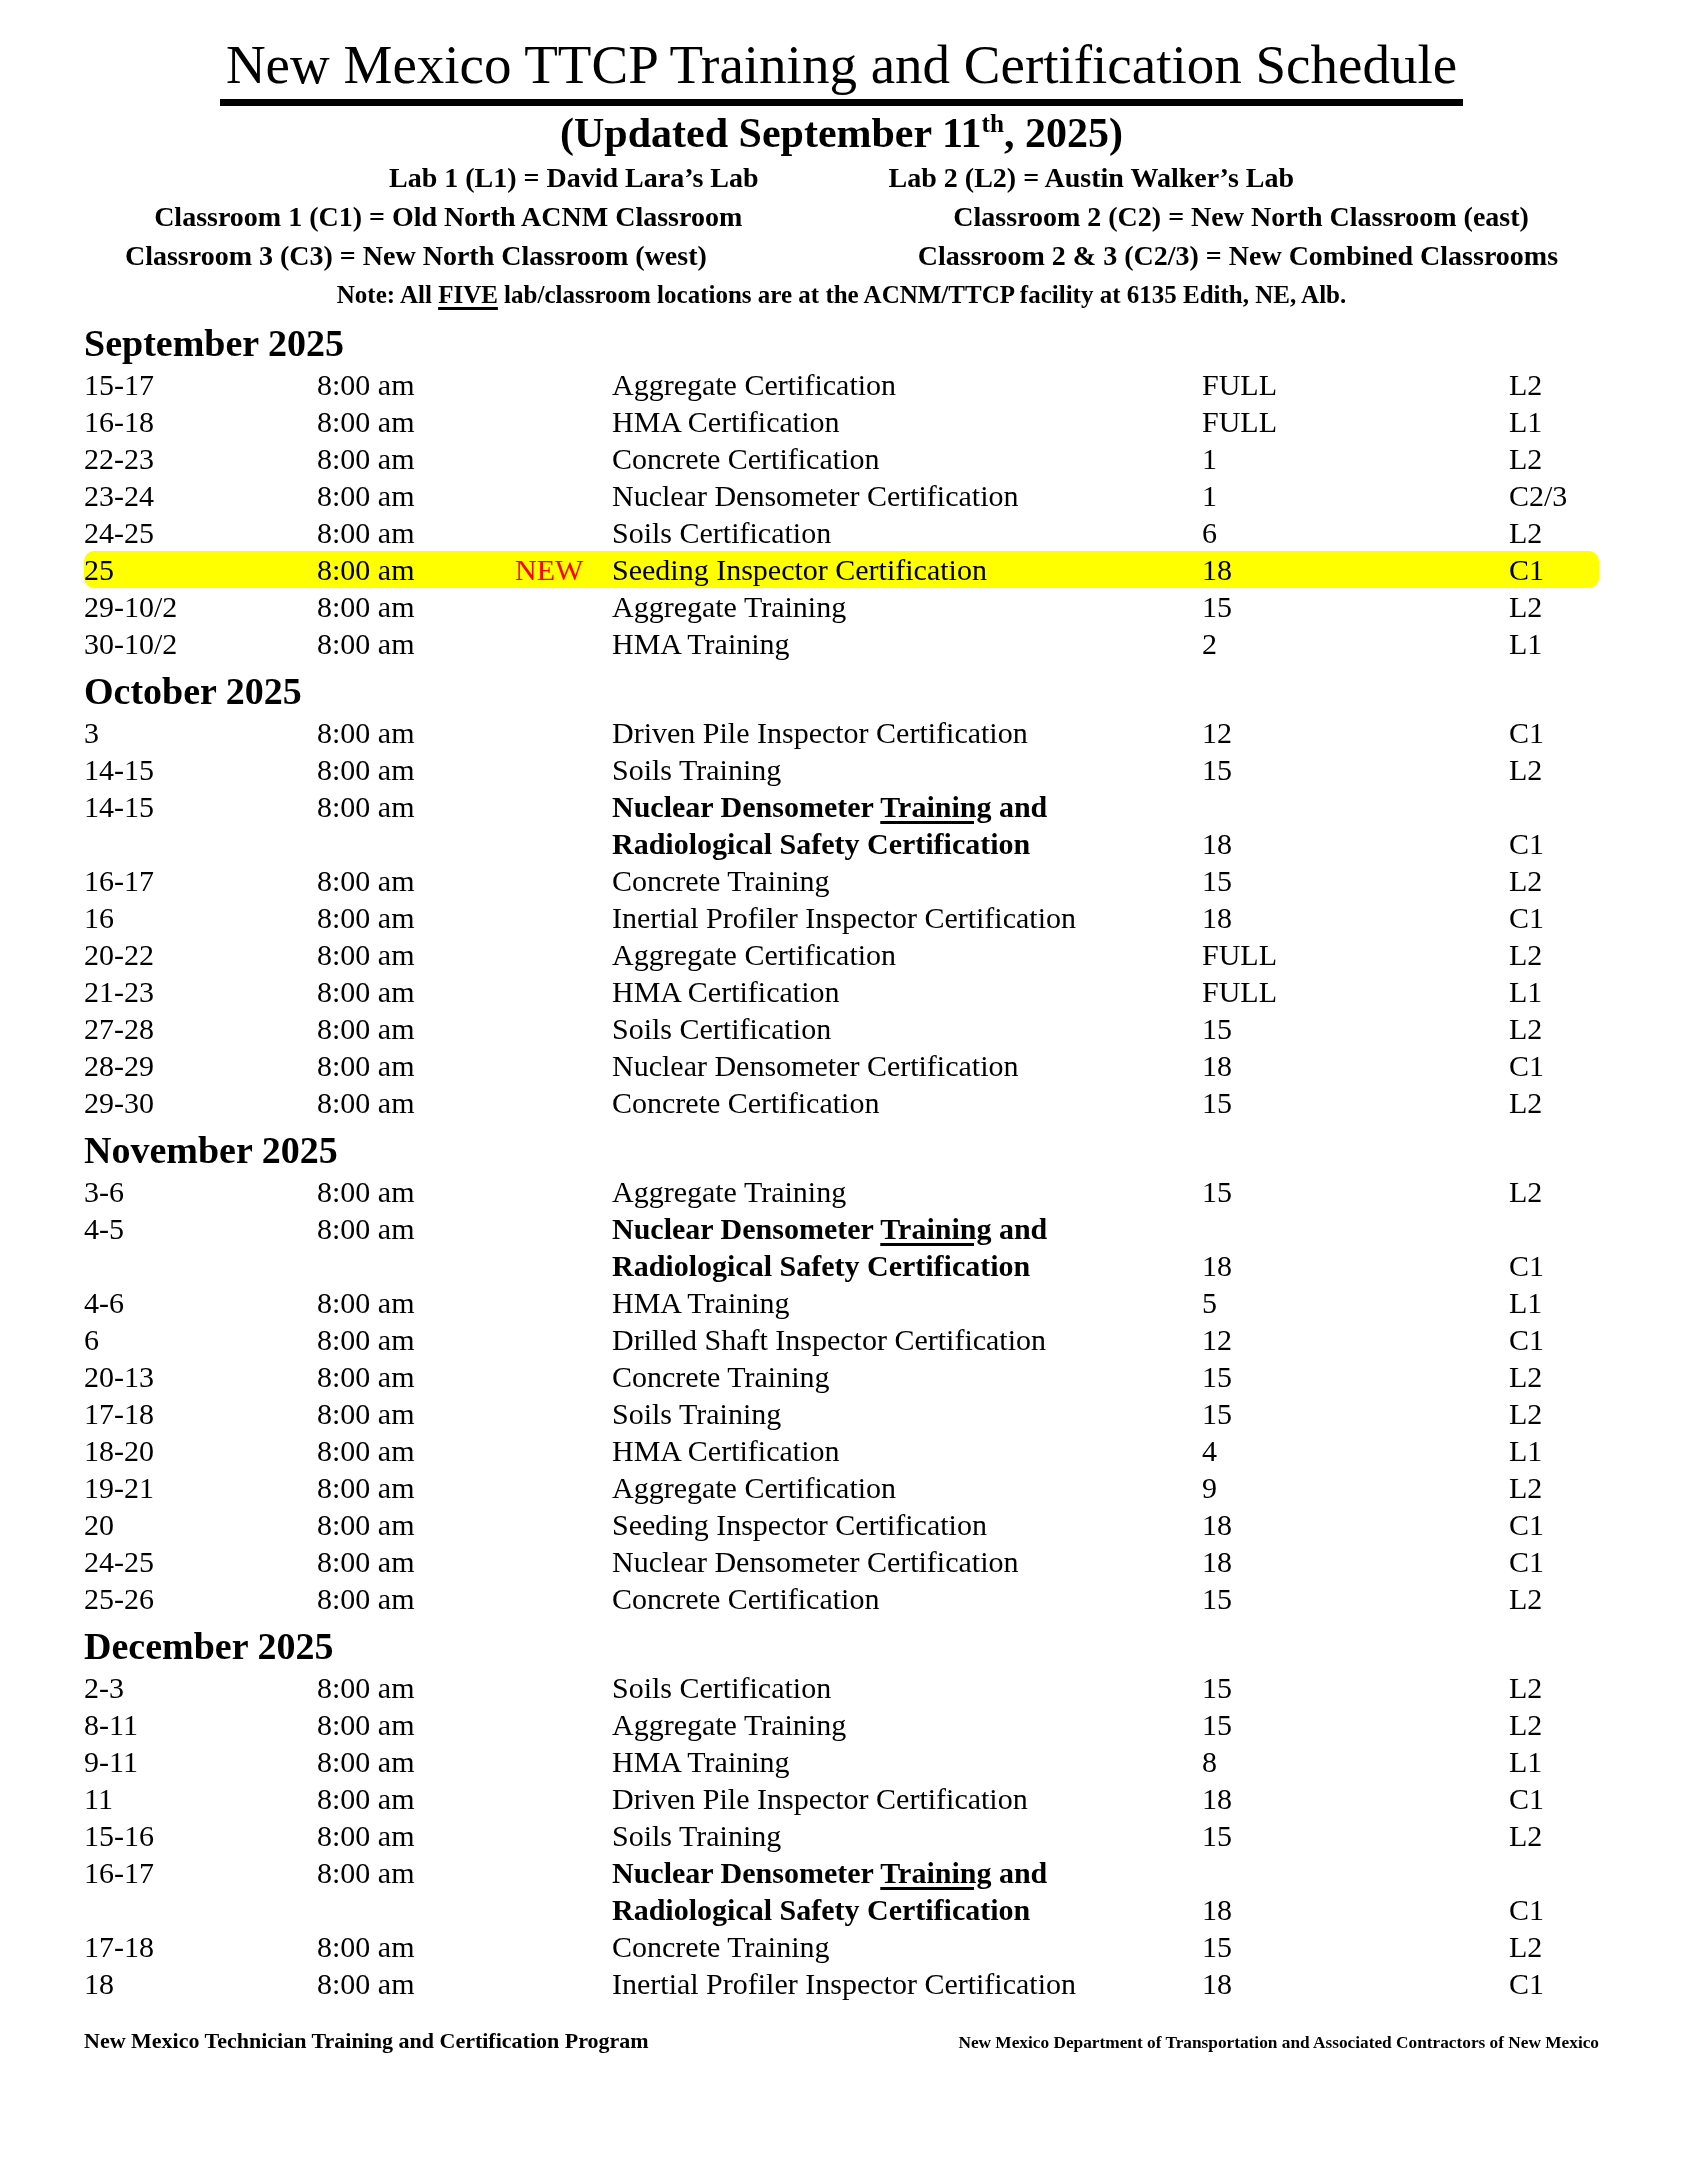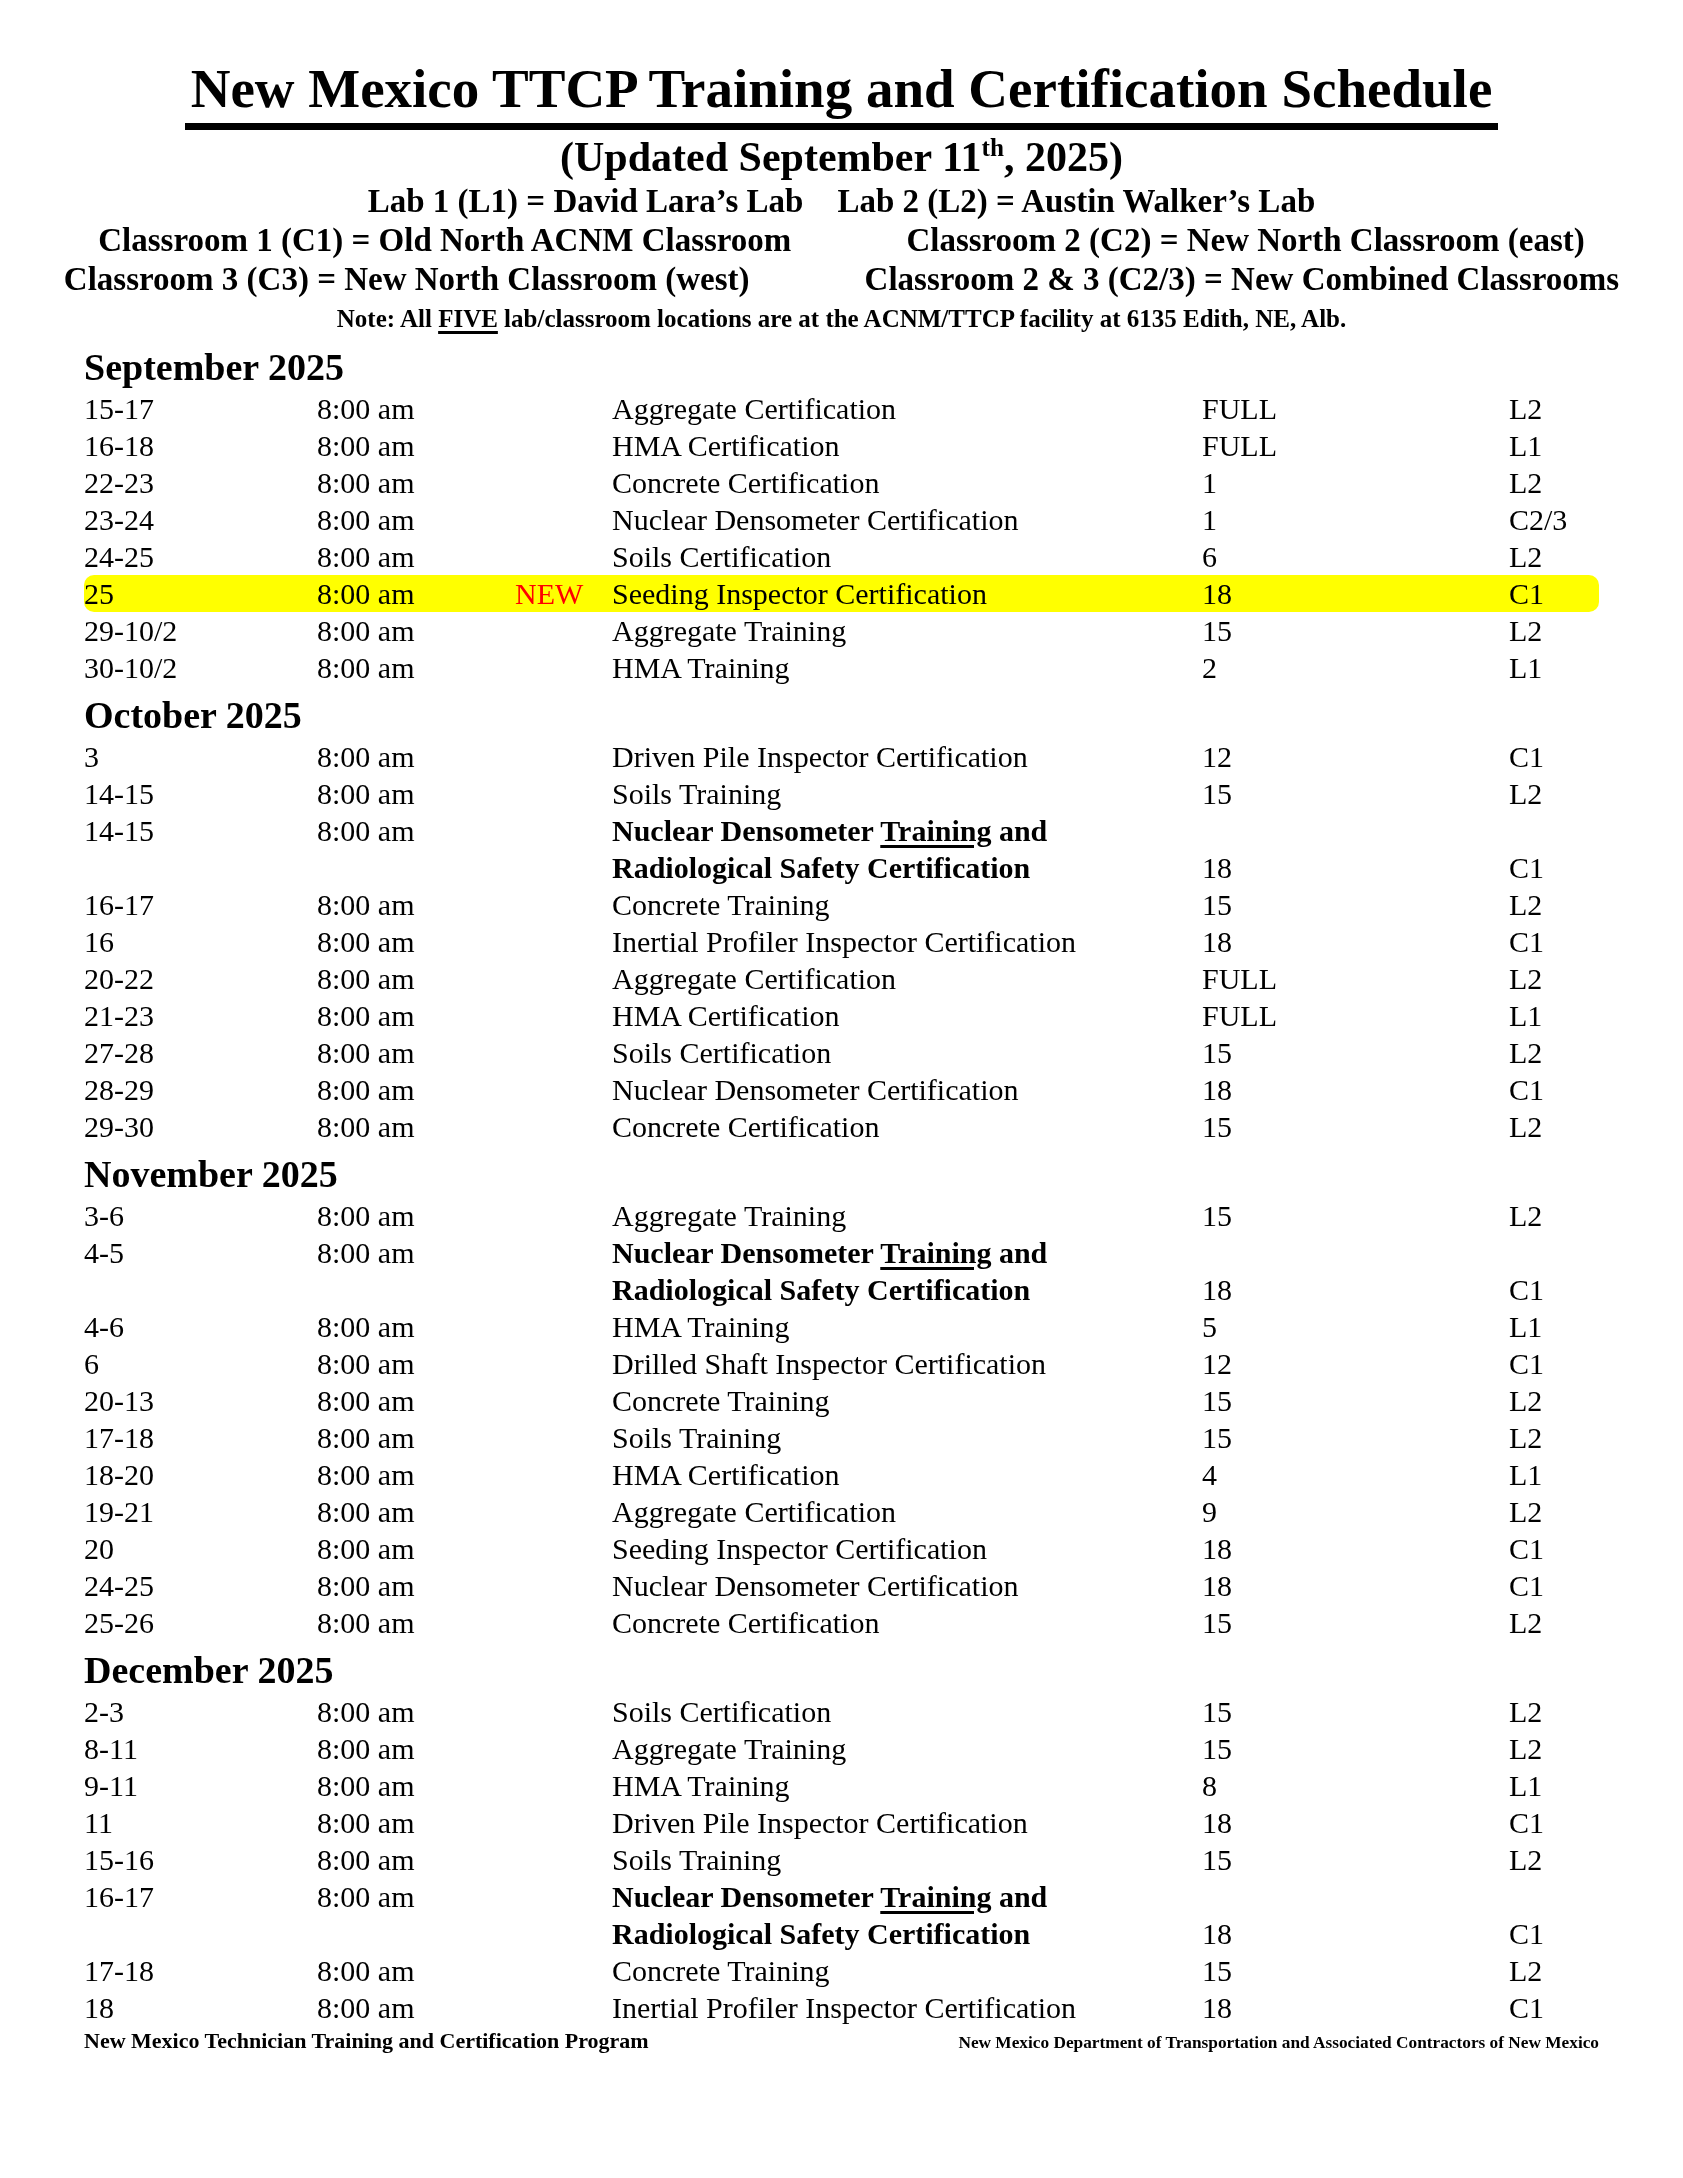--- a/index.html
+++ b/index.html
@@ -18,44 +18,44 @@
   .page {
     position: absolute;
     inset: 0;
     padding-top: 34px;
   }
   
   .doc-header { text-align: center; }
   .doc-title {
     display: inline-block;
     font-size: 55px;
-    font-weight: bold;
+    font-weight: normal;
     line-height: 1.12;
     border-bottom: 7px solid #000;
     padding: 0 6px 3px 6px;
     letter-spacing: 0px;
-    margin-top: 24px;
   }
   .doc-subtitle {
     font-size: 42px;
     font-weight: bold;
     line-height: 50px;
     margin-top: 2px;
   }
   .doc-subtitle sup {
     font-size: 60%;
     vertical-align: super;
     line-height: 0;
   }
   .info-line {
     font-weight: bold;
-    font-size: 33px;
+    font-size: 28px;
     line-height: 39px;
     display: flex;
     justify-content: center;
+    gap: 48px;
   }
   .info-line .gap-small { width: 34px; }
   .info-line .gap-wide  { width: 115px; }
   .note-line {
     font-weight: bold;
     font-size: 25px;
     line-height: 39px;
     margin-bottom: 4px;
   }
   .u { text-decoration: underline; text-decoration-thickness: 3px; text-underline-offset: 4px; }

